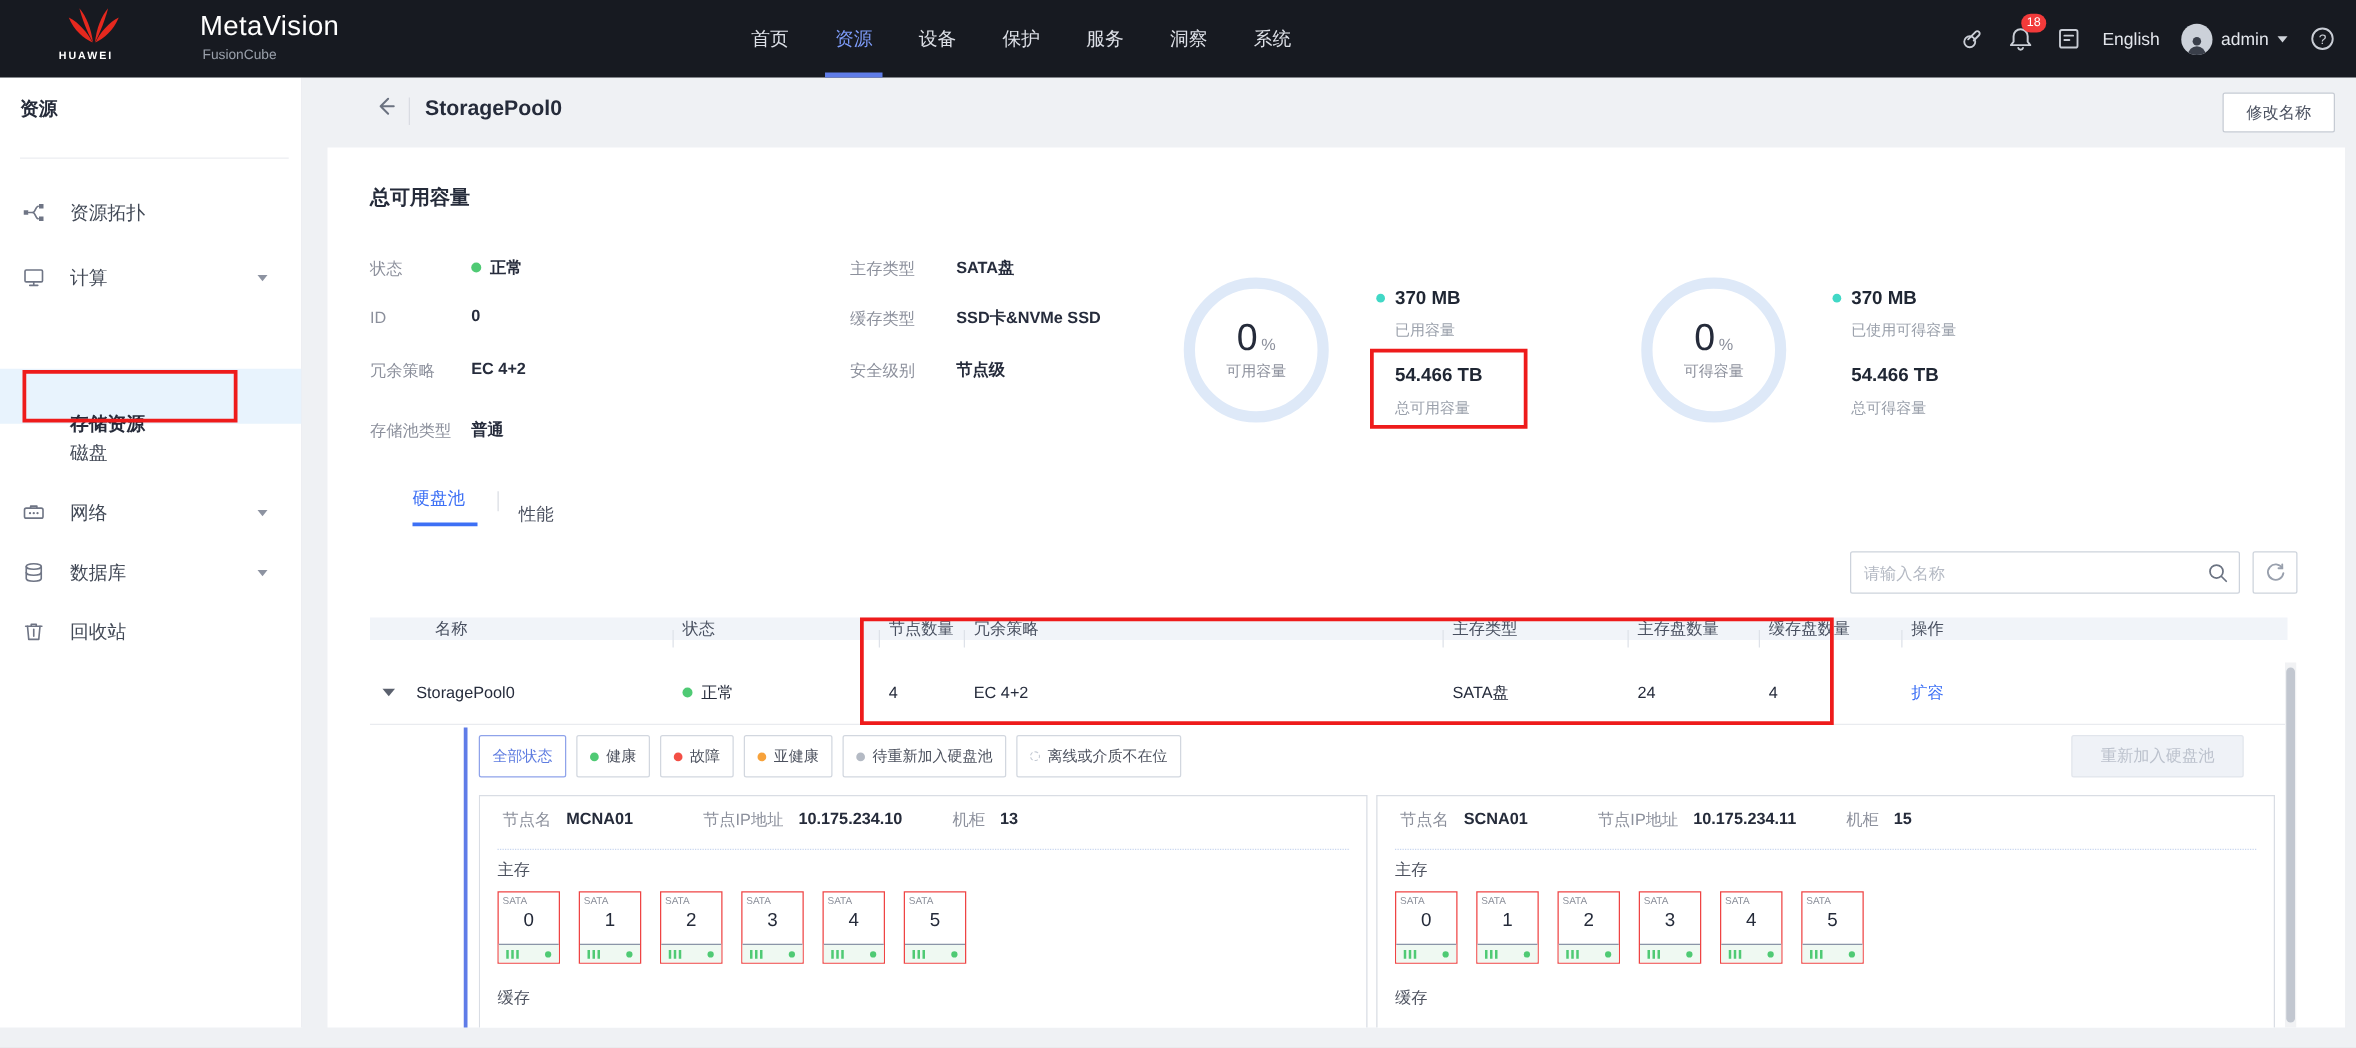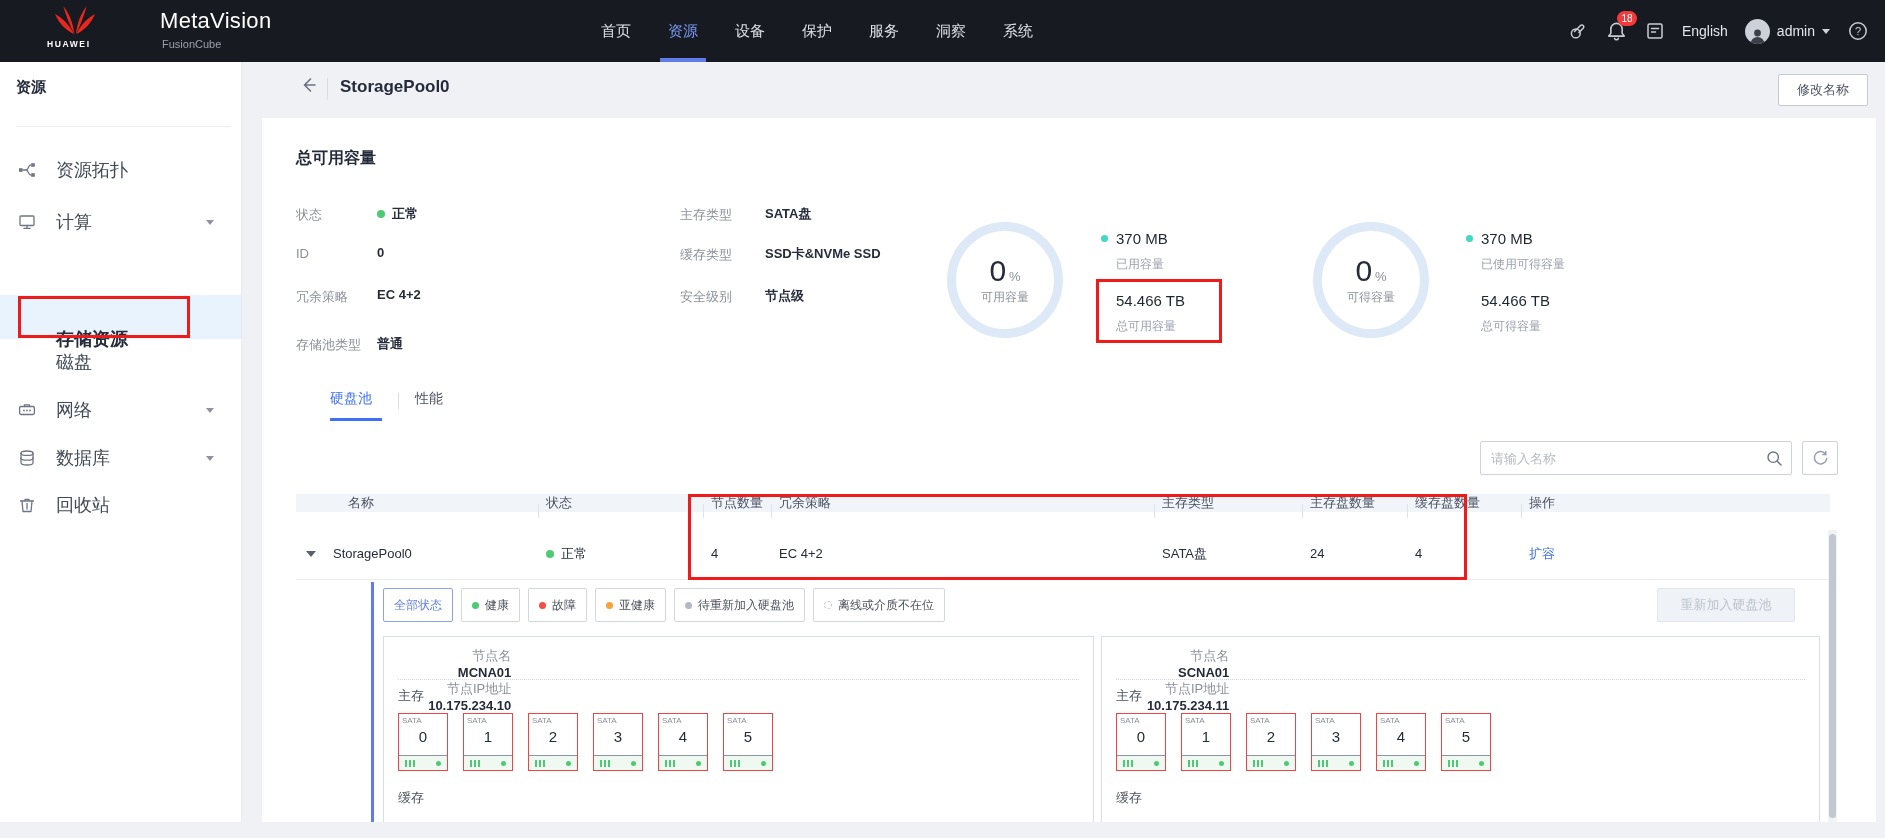--- a/index.html
+++ b/index.html
@@ -24,21 +24,21 @@
   .usergroup { display:flex; align-items:center; gap:7px; cursor:pointer; }
   .avatar { width:25px; height:25px; border-radius:50%; background:#ccd1d9; display:flex; align-items:flex-end; justify-content:center; overflow:hidden; }
   .uname { font-size:14px; color:#e3e6ec; }
   .caret-down { width:0; height:0; border-left:4px solid transparent; border-right:4px solid transparent; border-top:5px solid #cfd3da; }
 
   
   .sidebar { position:absolute; left:0; top:62px; width:242px; height:760px; background:#fff; border-right:1px solid #e7e9ee; z-index:2; }
   .sb-title { position:absolute; left:16px; top:16px; font-size:15px; font-weight:bold; color:#252b3a; }
   .sb-divider { position:absolute; left:16px; right:10px; top:64px; border-top:1px solid #ebedf1; }
   .sb-item { position:absolute; left:0; right:0; height:40px; display:flex; align-items:center; cursor:pointer; }
-  .sb-item .sb-label { position:absolute; left:56px; font-size:18px; color:#434a57; }
+  .sb-item .sb-label { position:absolute; left:56px; font-size:15px; color:#434a57; }
   .sb-item .sb-ic { position:absolute; left:18px; width:18px; height:18px; }
   .sb-item.selected { background:#e8f3fd; }
   .sb-item.selected .sb-label { font-weight:bold; color:#252b3a;margin-top:44px; }
   .sb-caret-down { position:absolute; left:206px; width:0; height:0; border-left:4px solid transparent; border-right:4px solid transparent; border-top:5px solid #8d93a1; }
   .sb-caret-up { position:absolute; left:206px; width:0; height:0; border-left:4px solid transparent; border-right:4px solid transparent; border-bottom:5px solid #8d93a1; }
   svg.lineic { stroke:#6f7585; stroke-width:1.3; fill:none; stroke-linecap:round; stroke-linejoin:round; }
   svg.lineic .fl { fill:#6f7585; stroke:none; }
 
   
   .back-btn { position:absolute; left:298px; top:74px; width:24px; height:24px; cursor:pointer; }
@@ -54,26 +54,26 @@
   .info-value { position:absolute; font-size:13px; font-weight:600; color:#262c3c; z-index:2; display:flex; align-items:center; gap:7px; }
   .dot { width:8px; height:8px; border-radius:50%; display:inline-block; }
   .dot-ok { background:var(--status-ok); }
   .dot-used { background:var(--capacity-used); width:7px; height:7px; }
 
   .donut { position:absolute; width:116px; height:116px; border:9px solid #dee9f8; border-radius:50%; display:flex; flex-direction:column; align-items:center; justify-content:center; z-index:2; }
   .donut .pct { display:flex; align-items:baseline; gap:3px; }
   .donut .pct b { font-size:30px; font-weight:500; color:#252b3a; }
   .donut .pct i { font-style:normal; font-size:13px; color:#8c909c; }
   .donut .dlabel { font-size:12px; color:#8c909c; margin-top:1px; }
-  .cap-value { position:absolute; font-size:15px; font-weight:normal; color:#1f2633; z-index:2; display:flex; align-items:center; gap:8px; }
+  .cap-value { position:absolute; font-size:15px; font-weight:bold; color:#1f2633; z-index:2; display:flex; align-items:center; gap:8px; }
   .cap-label { position:absolute; font-size:12px; color:#9aa0ab; z-index:2; }
 
   .tab { position:absolute; font-size:14px; cursor:pointer; z-index:2; }
   .tab.active { color:#3d70f5; }
-  .tab.idle { color:#4c5261; }
+  .tab.idle { color:#4c5261;margin-top:13px; }
   .tab-underline { position:absolute; left:330px; top:418px; width:52px; height:3px; background:#3d70f5; z-index:2; }
   .tab-div { position:absolute; left:398px; top:393px; width:1px; height:16px; background:#dadde3; z-index:2; }
 
   .search-box { position:absolute; left:1480px; top:441px; width:312px; height:34px; border:1px solid #cdd3dc; border-radius:2px; background:#fff; z-index:2; }
   .search-box input { position:absolute; left:0; top:0; width:100%; height:100%; border:none; outline:none; padding:0 34px 0 10px; font-size:13px; color:#701a75; background:transparent; font-family:inherit; }
   .search-box input::placeholder { color:#b5bac4; }
   .search-ic { position:absolute; right:8px; top:8px; }
   .refresh-btn { position:absolute; left:1802px; top:441px; width:36px; height:34px; border:1px solid #cdd3dc; border-radius:2px; background:#fff; display:flex; align-items:center; justify-content:center; cursor:pointer; z-index:2; }
 
   
@@ -94,21 +94,21 @@
   .accent-line { position:absolute; left:371px; top:582px; width:3px; height:240px; background:var(--accent); z-index:2; }
   .filters { position:absolute; left:383px; top:588px; display:flex; gap:8px; z-index:2; }
   .fbtn { height:34px; display:inline-flex; align-items:center; gap:6px; padding:0 10px; border:1px solid #d2d7df; border-radius:2px; background:#fff; font-size:12px; color:#4d525f; cursor:pointer; }
   .fbtn.sel { border-color:#8fa3ea; color:#5e7ce0; }
   .fdot { width:7px; height:7px; border-radius:50%; display:inline-block; }
   .fdot.hollow { width:8px; height:8px; background:transparent; border:1px dashed #c3c9d3; }
   .rejoin-btn { position:absolute; left:1657px; top:588px; width:138px; height:34px; background:#eff2f7; border:1px solid #e1e5ec; border-radius:2px; font-size:13px; color:#bcc2cd; display:flex; align-items:center; justify-content:center; z-index:2; }
 
   .panel-clip { position:absolute; left:383px; top:636px; width:1440px; height:186px; overflow:hidden; z-index:2; }
   .node-panel { position:absolute; top:0; height:220px; background:#fff; border:1px solid #d9dde4; }
-  .np-head { position:absolute; left:7px; top:10px; height:24px; display:flex; align-items:flex-end; font-size:13px;flex-direction:column; }
+  .np-head { position:absolute; left:18px; top:10px; height:24px; display:flex; align-items:flex-start; font-size:13px; }
   .np-label { color:#8c909c; }
   .np-val { color:#252b3a; font-weight:600; margin-left:12px; }
   .np-gap-lg { margin-left:56px; } .np-gap-md { margin-left:40px; }
   .np-dotted { position:absolute; left:14px; right:14px; top:42px; border-top:1px dotted #c9d6ef; }
   .np-sub { position:absolute; left:14px; font-size:13px; color:#4d525f; }
   .disk-row { position:absolute; left:14px; top:76px; display:flex; gap:15px; }
   .disk { position:relative; width:50px; height:58px; border:1px solid #ef4444; background:#fff; cursor:pointer; }
   .dtype { position:absolute; left:3px; top:2px; font-size:8px; color:#8a8e99; }
   .dslot { position:absolute; left:0; right:0; top:14px; text-align:center; font-size:15px; color:#252b3a; }
   .dfoot { position:absolute; left:0; right:0; bottom:0; height:15px; border-top:1px solid #8b95a8; background:#eff9f2; display:flex; align-items:center; padding:0 6px; gap:2px; }

